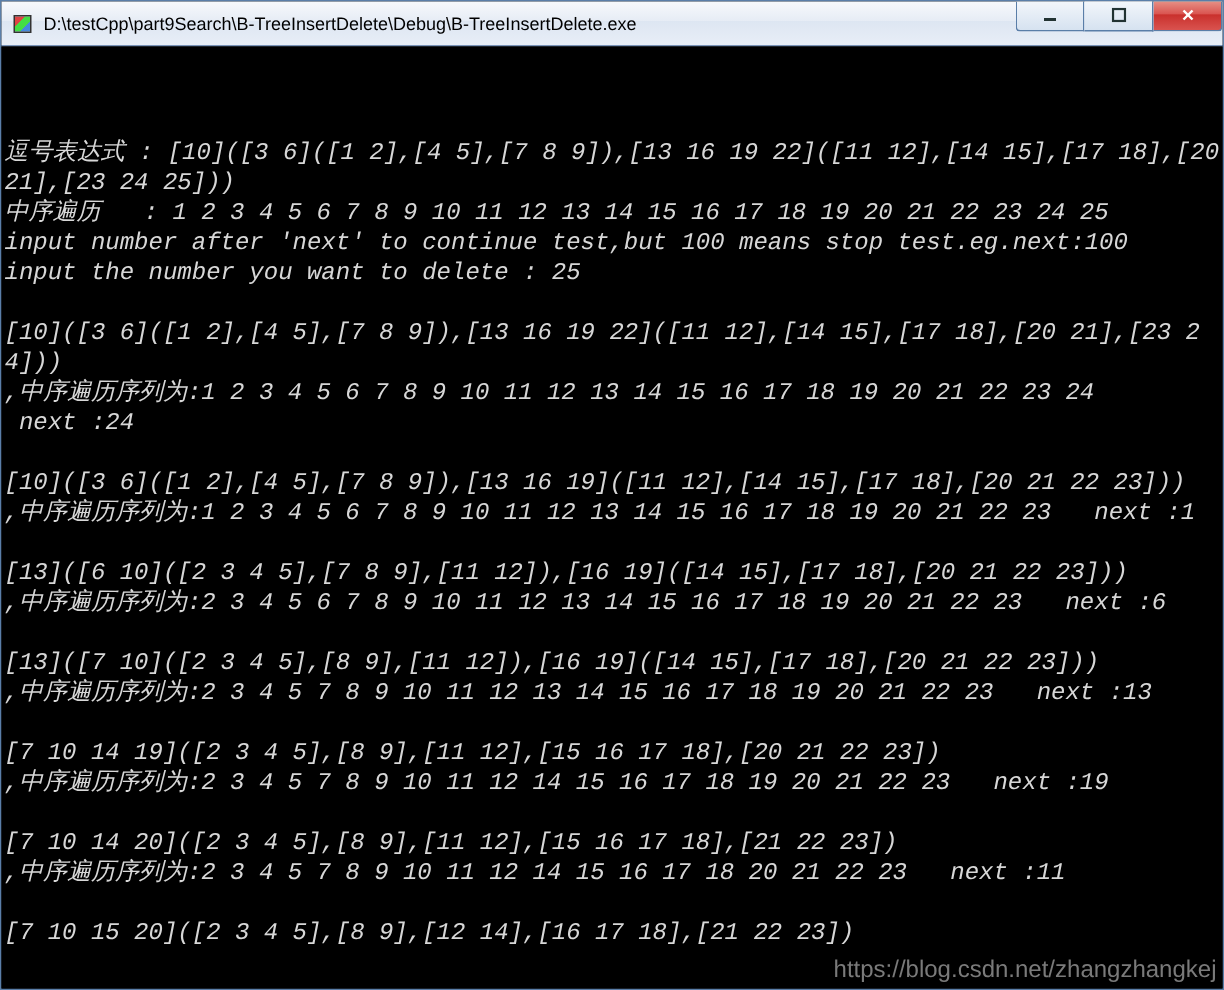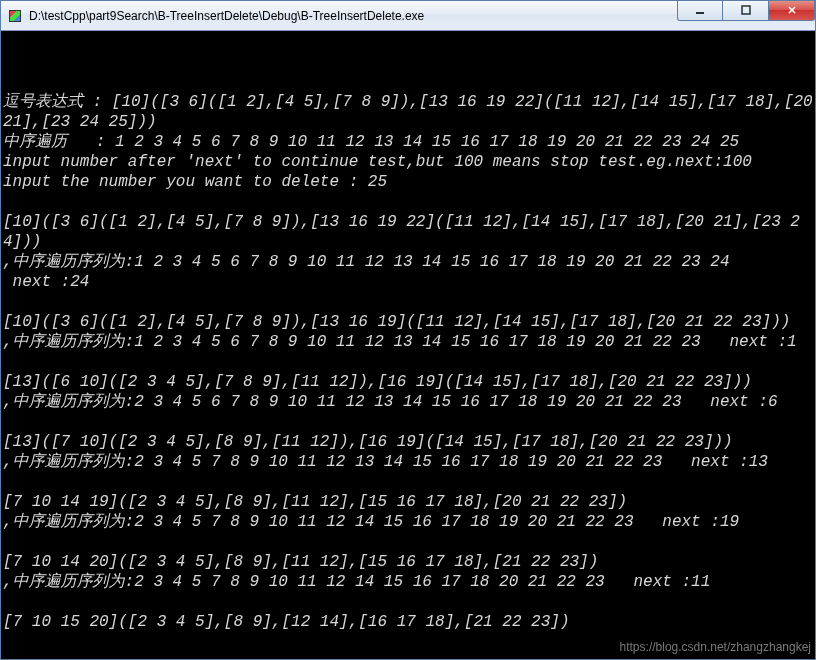--- a/index.html
+++ b/index.html
@@ -88,21 +88,21 @@
     word-break: break-all;
     overflow: hidden;
     position: relative;
   }
   .console-line { white-space: pre-wrap; font-style: italic; }
   .watermark {
     position: absolute;
     right: 4px;
     bottom: 2px;
     color: #7a7a7a;
-    font-size: 12px;
+    font-size: 16px;
     font-family: Arial, sans-serif;
     pointer-events: none;
   }
 </style>
 </head>
 <body>
 
 <div class="window">
 
   <div class="titlebar">

